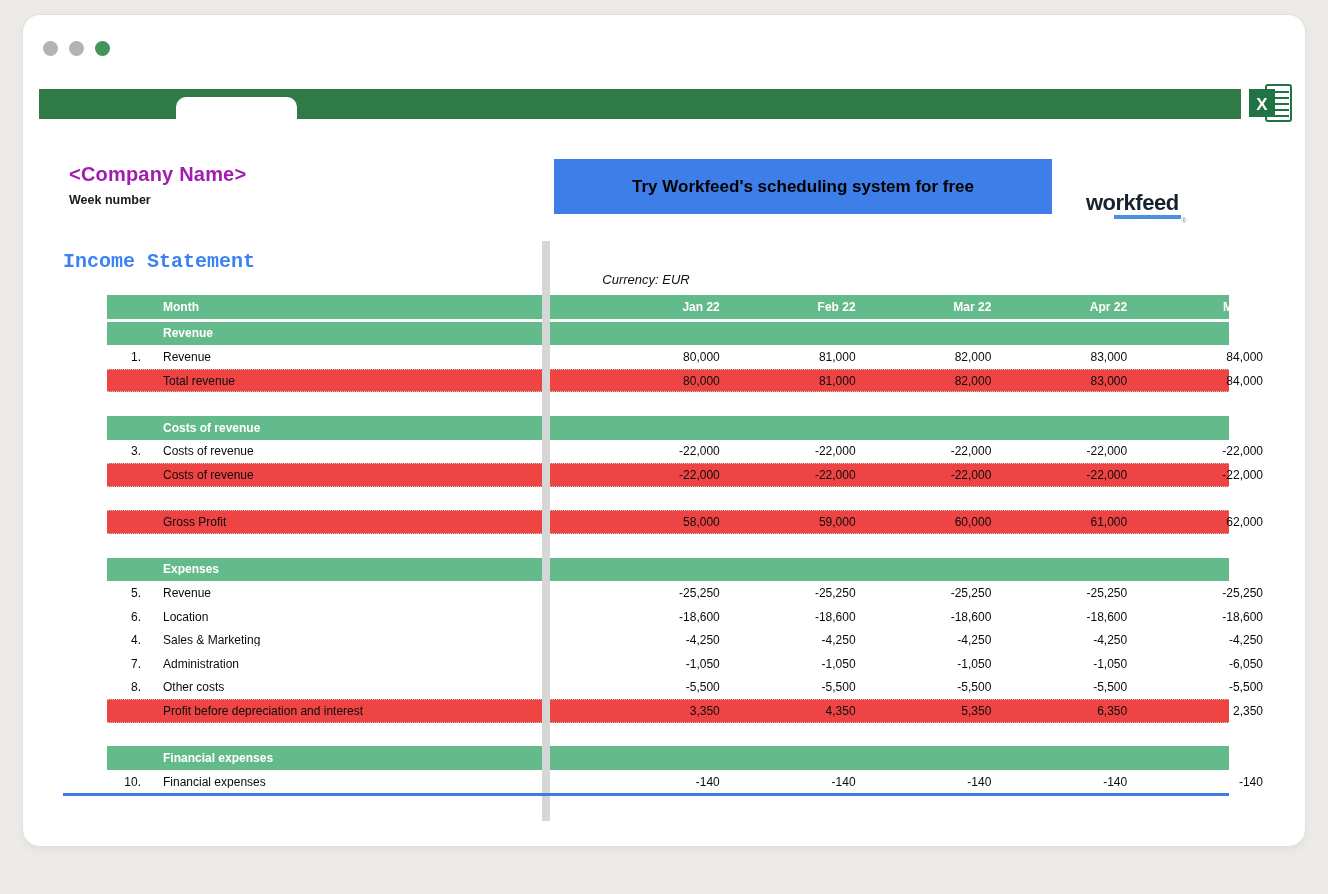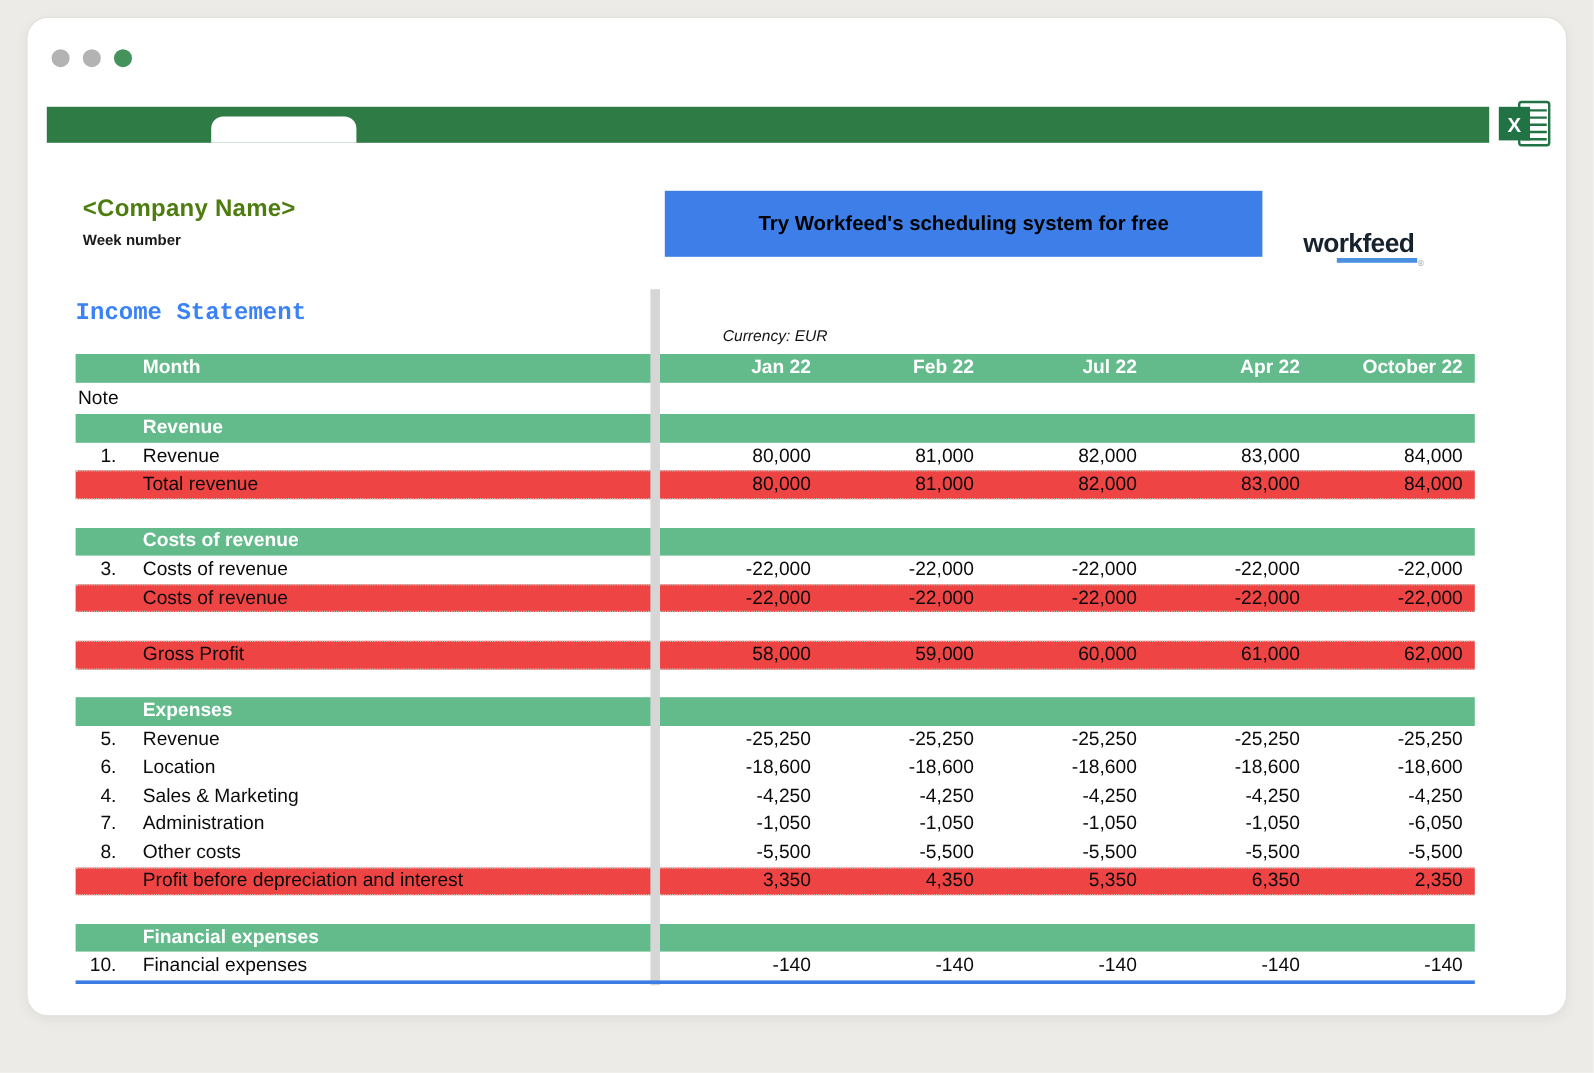--- a/index.html
+++ b/index.html
@@ -35,21 +35,21 @@
     width: 121px; height: 22px;
     background: #ffffff;
     border-radius: 10px 10px 0 0;
   }
   .excel-icon {
     position: absolute; left: 1224px; top: 68px;
     width: 46px; height: 40px;
   }
   
   .company-block { position: absolute; left: 46px; top: 148px; }
-  .company-name { font-size: 20px; font-weight: 700; color: #4d7c0f; letter-spacing: 0.2px; }
+  .company-name { font-size: 20px; font-weight: 700; color: #a21caf; letter-spacing: 0.2px; }
   .week-number { font-size: 12.5px; color: #1a1a1a; margin-top: 7px; font-weight: 600; }
   .banner {
     position: absolute; left: 531px; top: 144px;
     width: 498px; height: 55px;
     background: #3e7ee9;
     border: none;
     color: #000000;
     font-family: inherit;
     font-size: 17px;
     font-weight: 700;
@@ -77,22 +77,23 @@
     position: absolute; left: 479px; top: -10px;
     width: 8px; height: 580px;
     background: #d6d6d6;
     z-index: 5;
   }
   .trow {
     display: grid;
     grid-template-columns: 48px 431px 8px repeat(5, 135.8px);
     height: 23.6px;
     align-items: center;
-    font-size: 16px;
+    font-size: 12px;
     color: #0b0b0b;
+    margin-left: 44px;
   }
   .cell { overflow: hidden; white-space: nowrap; line-height: 1; }
   .cell.note { text-align: right; padding-right: 14px; }
   .cell.label { padding-left: 8px; }
   .cell.val { text-align: right; padding-right: 10px; }
   .cell.notelabel { padding-left: 2px; }
   .month-row { background: #63ba8b; color: #ffffff; font-weight: 700; margin-bottom: 3px; }
   .section { background: #63ba8b; color: #ffffff; font-weight: 700; }
   .total {
     background: #ef4444; font-weight: 400;
@@ -150,26 +151,23 @@
     <div class="stmt-title">Income Statement</div>
     <div class="stmt-currency">Currency: EUR</div>
     <div class="col-divider"></div>
     <div id="table-rows">
         <div class="trow month-row">
           <span class="cell note"></span>
           <span class="cell label">Month</span>
           <span class="cell gap"></span>
           <span class="cell val">Jan 22</span>
           <span class="cell val">Feb 22</span>
-          <span class="cell val">Jul 22</span>
+          <span class="cell val">Mar 22</span>
           <span class="cell val">Apr 22</span>
-          <span class="cell val">October 22</span>
-        </div>
-        <div class="trow note">
-          <span class="cell notelabel" style="grid-column: 1 / 3;">Note</span>
+          <span class="cell val">May 22</span>
         </div>
         <div class="trow section">
           <span class="cell note"></span>
           <span class="cell label">Revenue</span>
           <span class="cell gap"></span>
           <span class="cell val"></span>
           <span class="cell val"></span>
           <span class="cell val"></span>
           <span class="cell val"></span>
           <span class="cell val"></span>

